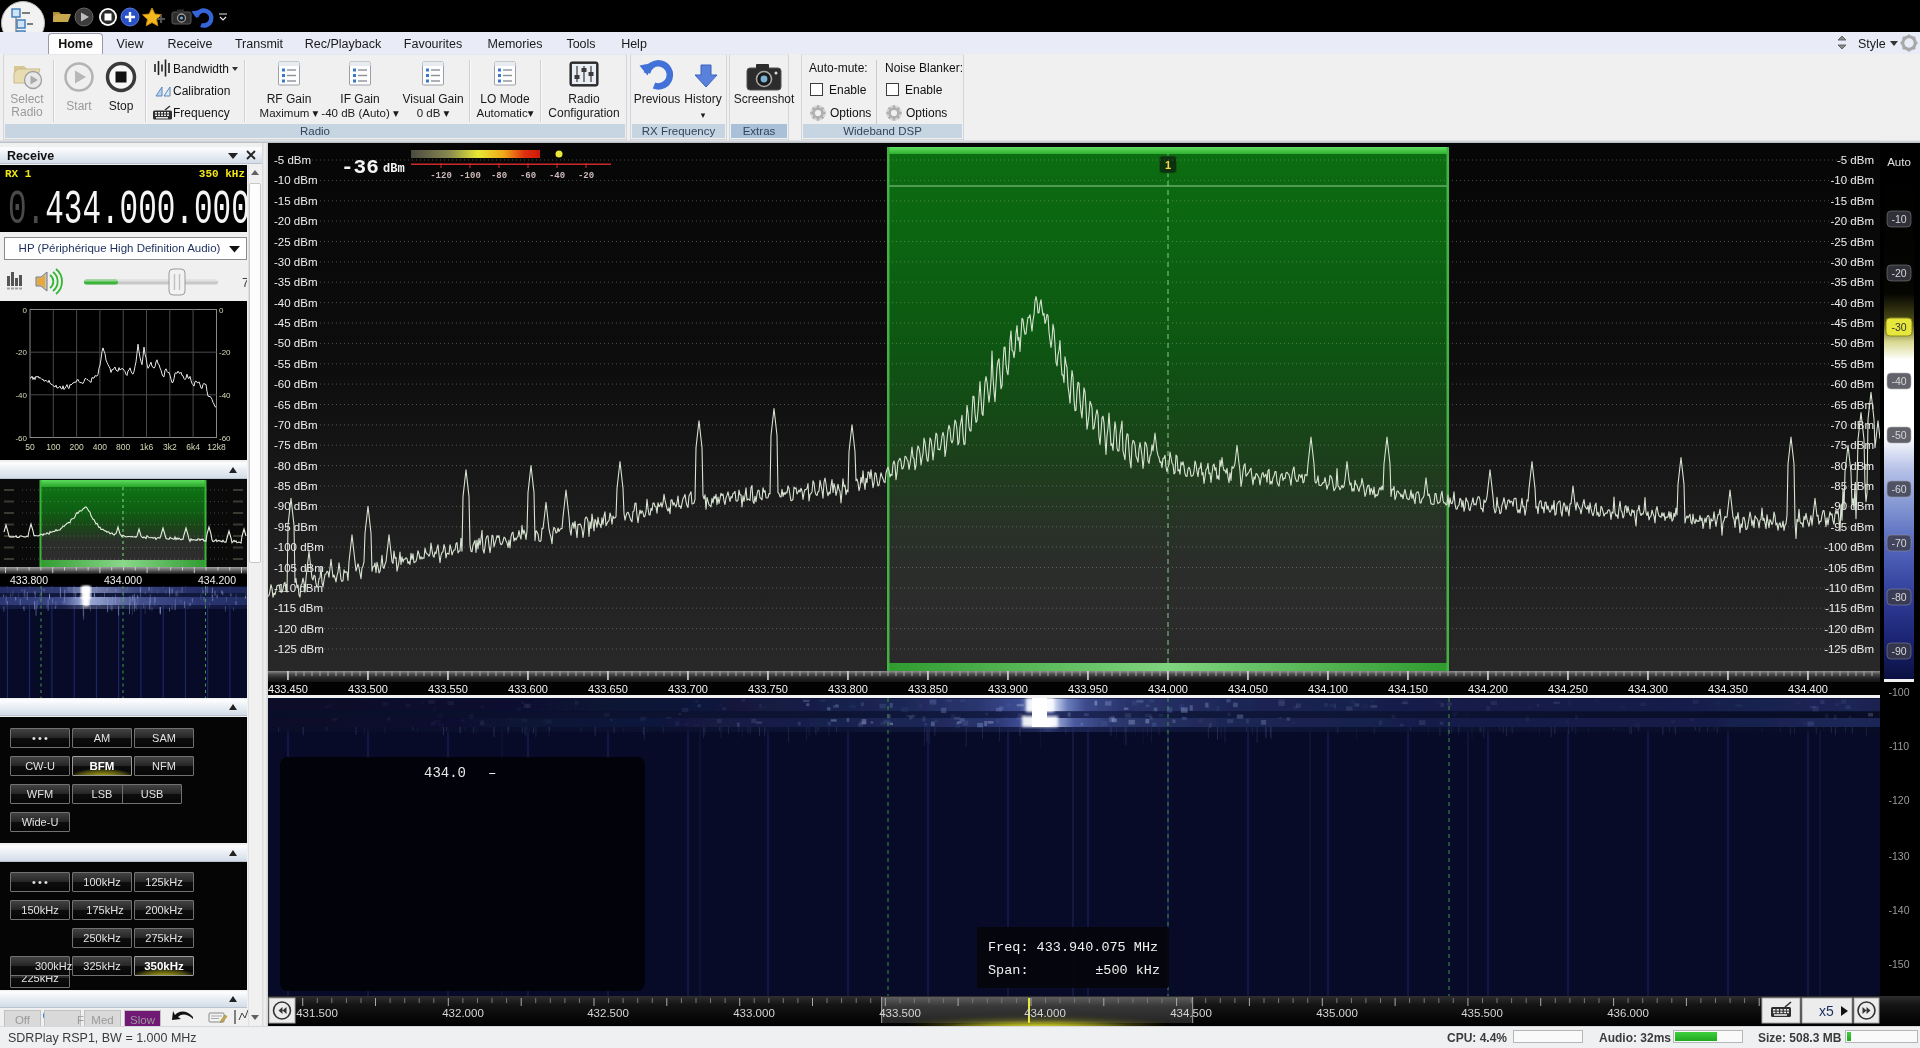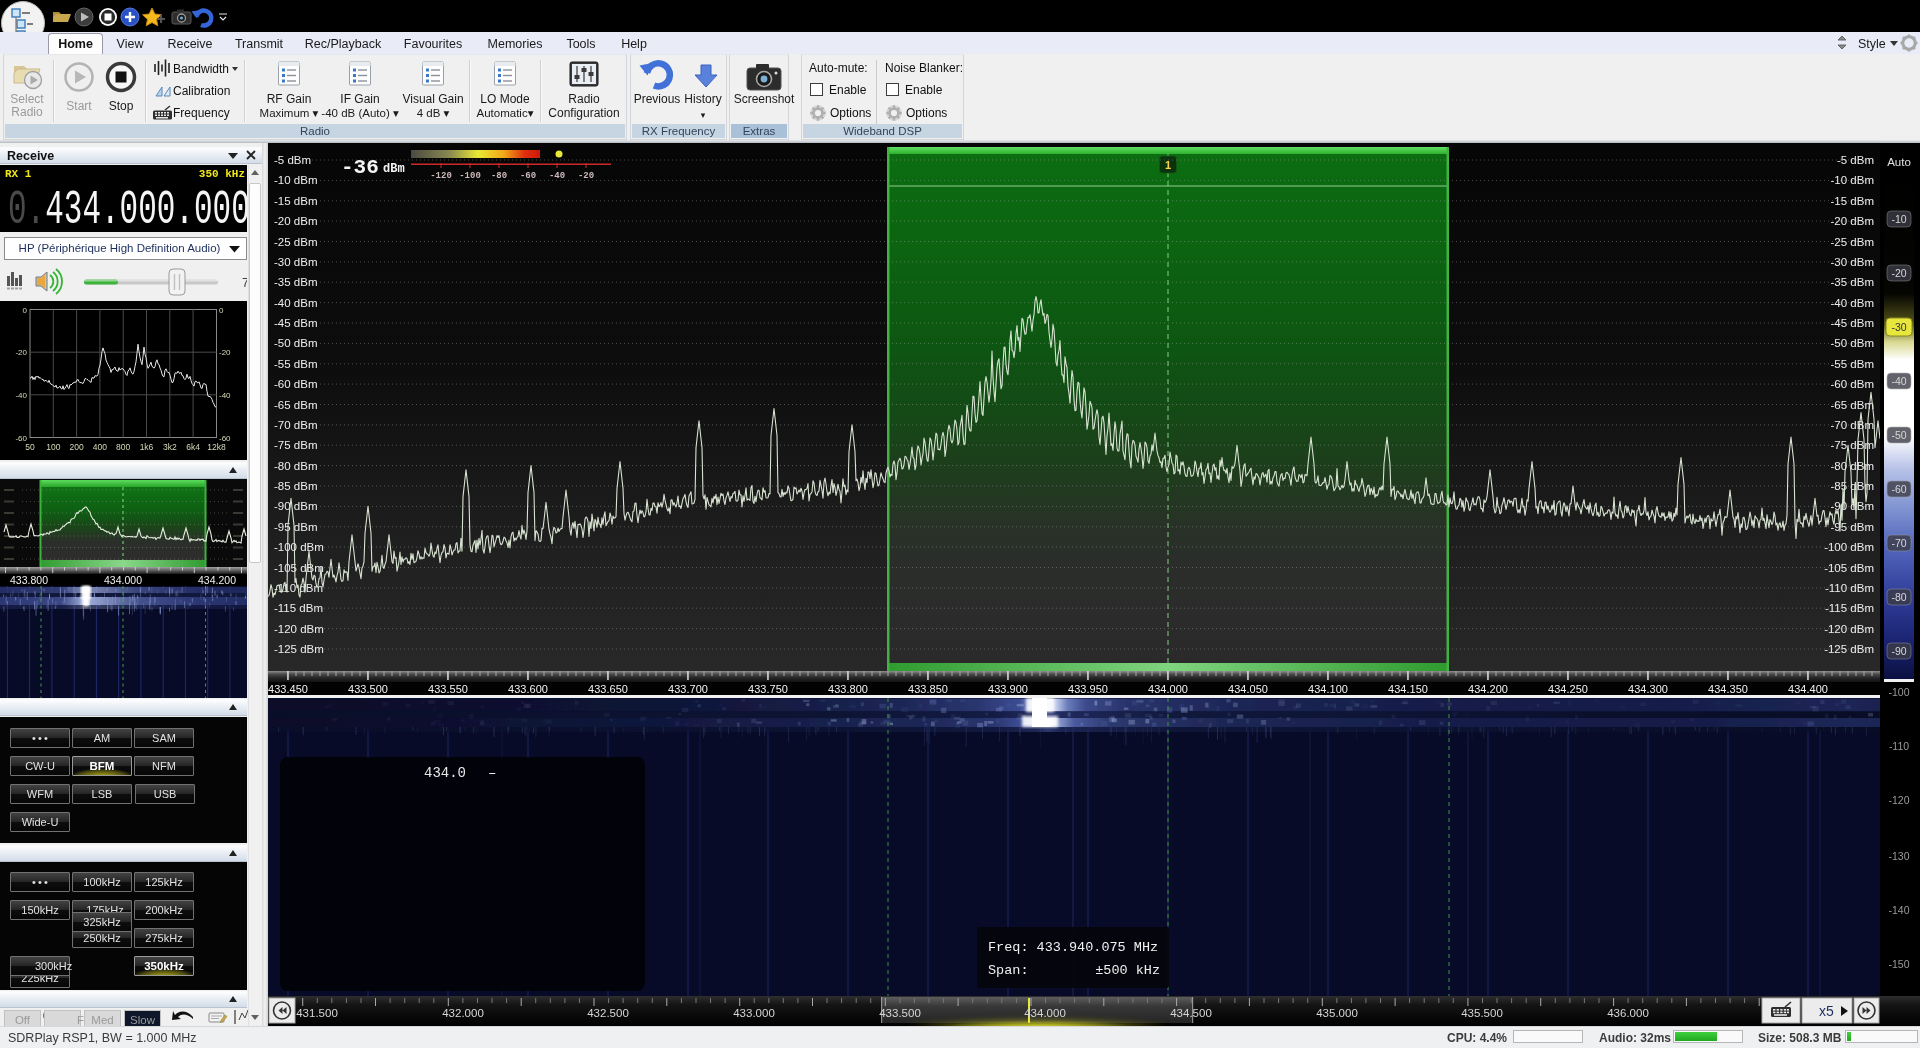--- a/index.html
+++ b/index.html
@@ -262,21 +262,21 @@
 </svg>
 <div class="rlabel dim" style="left:27px;top:92px;font-size:12px;">Select</div>
 <div class="rlabel dim" style="left:27px;top:105px;font-size:12px;">Radio</div>
 <div class="rlabel dim" style="left:79px;top:99px;font-size:12px;">Start</div>
 <div class="rlabel" style="left:121px;top:99px;font-size:12px;">Stop</div>
 <div class="rlabel" style="left:289px;top:92px;font-size:12px;">RF Gain</div>
 <div class="rlabel" style="left:289px;top:106px;font-size:11.5px;">Maximum ▾</div>
 <div class="rlabel" style="left:360px;top:92px;font-size:12px;">IF Gain</div>
 <div class="rlabel" style="left:360px;top:106px;font-size:11.5px;">-40 dB (Auto) ▾</div>
 <div class="rlabel" style="left:433px;top:92px;font-size:12px;">Visual Gain</div>
-<div class="rlabel" style="left:433px;top:106px;font-size:11.5px;">4 dB ▾</div>
+<div class="rlabel" style="left:433px;top:106px;font-size:11.5px;">0 dB ▾</div>
 <div class="rlabel" style="left:505px;top:92px;font-size:12px;">LO Mode</div>
 <div class="rlabel" style="left:505px;top:106px;font-size:11.5px;">Automatic▾</div>
 <div class="rlabel" style="left:584px;top:92px;font-size:12px;">Radio</div>
 <div class="rlabel" style="left:584px;top:106px;font-size:12px;">Configuration</div>
 <div class="rlabel" style="left:657px;top:92px;font-size:12px;">Previous</div>
 <div class="rlabel" style="left:703px;top:92px;font-size:12px;">History</div>
 <div class="rlabel" style="left:764px;top:92px;font-size:12px;">Screenshot</div>
 <div class="rlabel" style="left:703px;top:110px;font-size:9px;">▾</div>
 <div class="smalltext abs" style="left:173px;top:62px;">Bandwidth <span class="dd"></span></div>
 <div class="smalltext abs" style="left:173px;top:84px;">Calibration</div>
@@ -652,47 +652,47 @@
   </div>
 <div class="abs" style="left:0;top:717px;width:247px;height:126px;background:#050505;"></div>
 <div class="mbtn" style="left:10px;top:728px;">• • •</div>
 <div class="mbtn" style="left:72px;top:728px;">AM</div>
 <div class="mbtn" style="left:134px;top:728px;">SAM</div>
 <div class="mbtn" style="left:10px;top:756px;">CW-U</div>
 <div class="mbtn sel" style="left:72px;top:756px;">BFM</div>
 <div class="mbtn" style="left:134px;top:756px;">NFM</div>
 <div class="mbtn" style="left:10px;top:784px;">WFM</div>
 <div class="mbtn" style="left:72px;top:784px;">LSB</div>
-<div class="mbtn" style="left:135px;top:784px;">USB</div>
+<div class="mbtn" style="left:122px;top:784px;">USB</div>
 <div class="mbtn" style="left:10px;top:812px;">Wide-U</div>
 <div class="phdr" style="top:845px;width:247px;">
     <span class="blue">Filter</span>
     <div class="up"></div>
   </div>
 <div class="abs" style="left:0;top:862px;width:247px;height:128px;background:#050505;"></div>
 <div class="mbtn" style="left:10px;top:872px;">• • •</div>
 <div class="mbtn" style="left:72px;top:872px;">100kHz</div>
 <div class="mbtn" style="left:134px;top:872px;">125kHz</div>
 <div class="mbtn" style="left:10px;top:900px;">150kHz</div>
 <div class="mbtn" style="left:72px;top:900px;padding-left:6px;">175kHz</div>
 <div class="mbtn" style="left:134px;top:900px;">200kHz</div>
 <div class="mbtn" style="left:10px;top:968px;">225kHz</div>
 <div class="mbtn" style="left:72px;top:928px;">250kHz</div>
 <div class="mbtn" style="left:134px;top:928px;">275kHz</div>
 <div class="mbtn" style="left:10px;top:956px;padding-left:24px;">300kHz</div>
-<div class="mbtn" style="left:72px;top:912px;">325kHz</div>
+<div class="mbtn" style="left:72px;top:956px;">325kHz</div>
 <div class="mbtn sel" style="left:134px;top:956px;">350kHz</div>
 <div class="phdr" style="top:991px;width:247px;">
     <span class="blue">AGC: Off</span>
     <div class="up"></div>
   </div>
 <div class="abs" style="left:4px;top:1010px;width:37px;height:16px;background:#d9d9d9;border:1px solid #c0c0c0;border-bottom:none;color:#9a9a9a;font-size:11.5px;text-align:center;line-height:18px;">Off</div>
 <div class="abs" style="left:44px;top:1010px;width:37px;height:16px;background:#d9d9d9;border:1px solid #c0c0c0;border-bottom:none;color:#9a9a9a;font-size:11.5px;text-align:center;line-height:18px;padding-left:32px;">Fast</div>
 <div class="abs" style="left:84px;top:1010px;width:37px;height:16px;background:#d9d9d9;border:1px solid #c0c0c0;border-bottom:none;color:#9a9a9a;font-size:11.5px;text-align:center;line-height:18px;">Med</div>
-<div class="abs" style="left:124px;top:1010px;width:37px;height:16px;background:#0f172a;border:1px solid #c0c0c0;border-bottom:none;color:#9a9a9a;font-size:11.5px;text-align:center;line-height:18px;">Slow</div>
+<div class="abs" style="left:124px;top:1010px;width:37px;height:16px;background:#701a75;border:1px solid #c0c0c0;border-bottom:none;color:#9a9a9a;font-size:11.5px;text-align:center;line-height:18px;">Slow</div>
 <svg class="abs" style="left:165px;top:1008px" width="97" height="18">
 <path d="M28 9 c-6 -7 -14 -7 -18 -2 l-2 -4 -1 9 9 -1 -3 -2 c4 -4 10 -3 15 2 z" fill="#111"></path>
 <rect x="44" y="5" width="15" height="9" rx="1" fill="#f2f2f2" stroke="#888"></rect>
 <path d="M46 8 h11 M46 10.5 h8" stroke="#aaa" stroke-width="1"></path>
 <path d="M56 12 l4 -5 2 1.5 -4 5 -2.5 1z" fill="#c8a84a" stroke="#8a7a30" stroke-width="0.5"></path>
 <path d="M70 2 v14" stroke="#444" stroke-width="1.3"></path>
 <path d="M74 12 l3 -7 3 5 3 -8" stroke="#444" fill="none"></path>
 </svg>
 <div class="abs" style="left:248px;top:165px;width:14px;height:861px;background:#f0f0f0;border-left:1px solid #e0e0e0;"></div>
 <svg class="abs" style="left:248px;top:165px" width="14" height="16">

